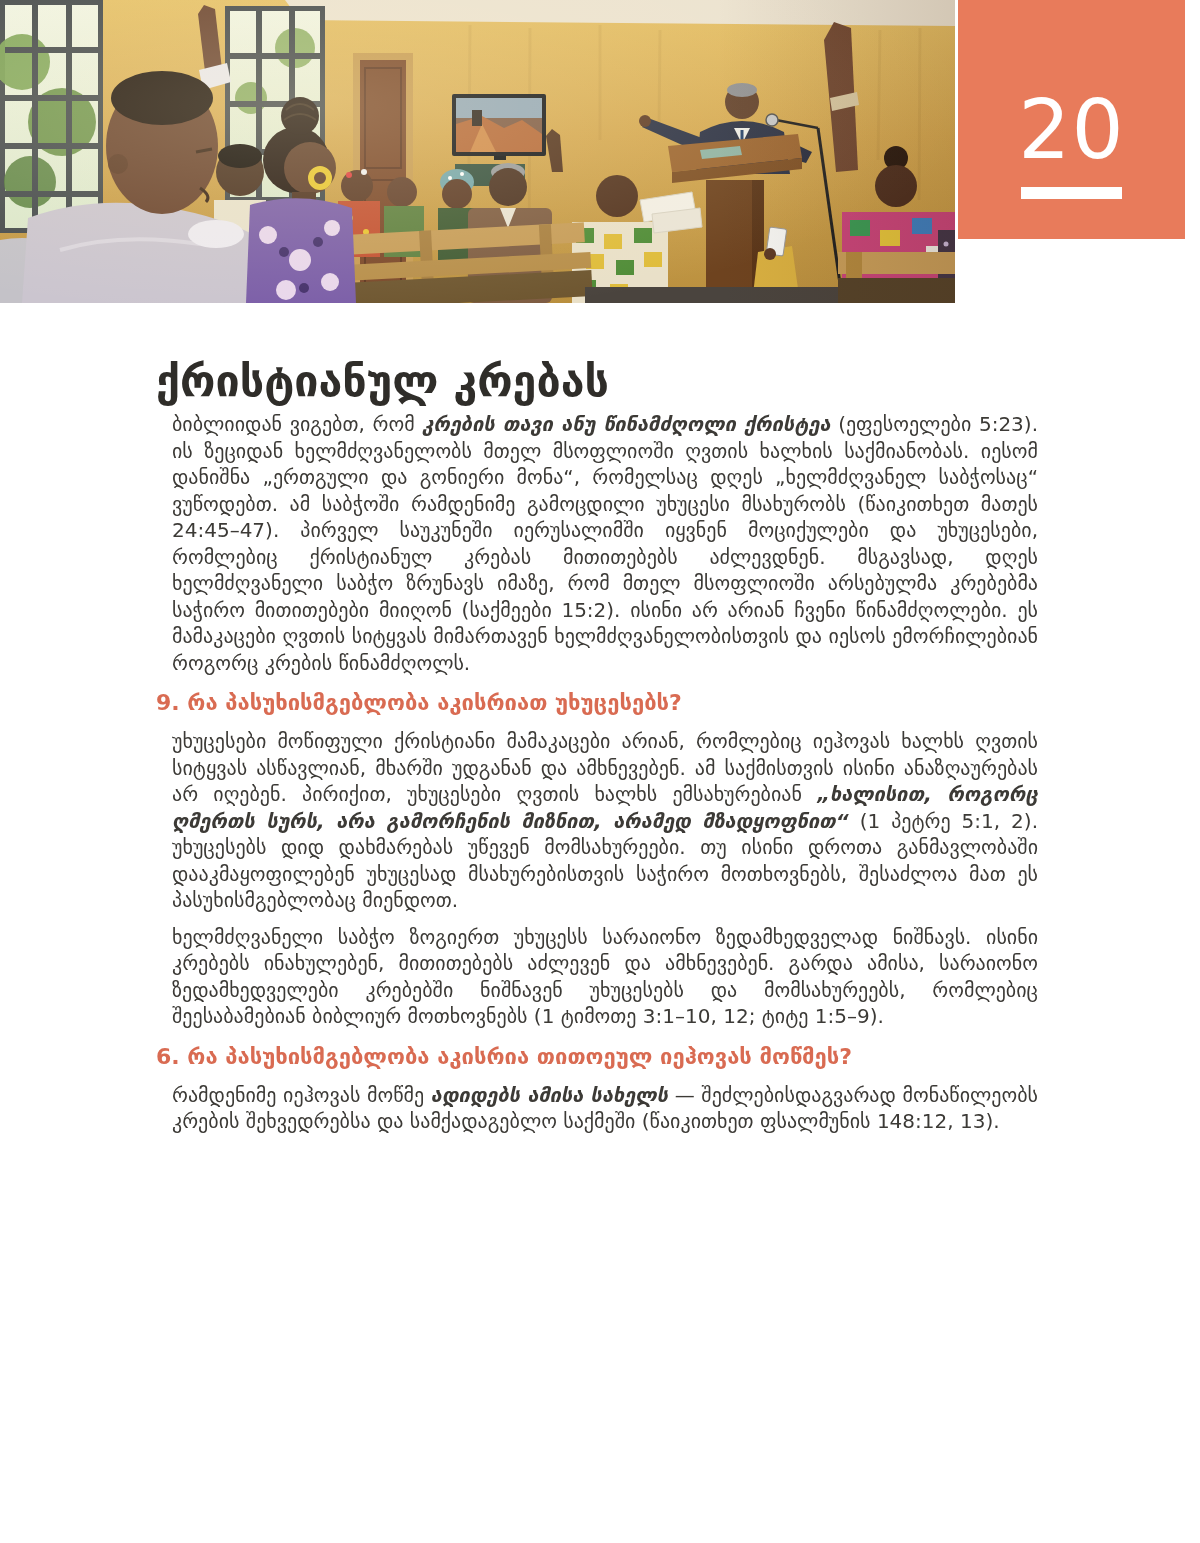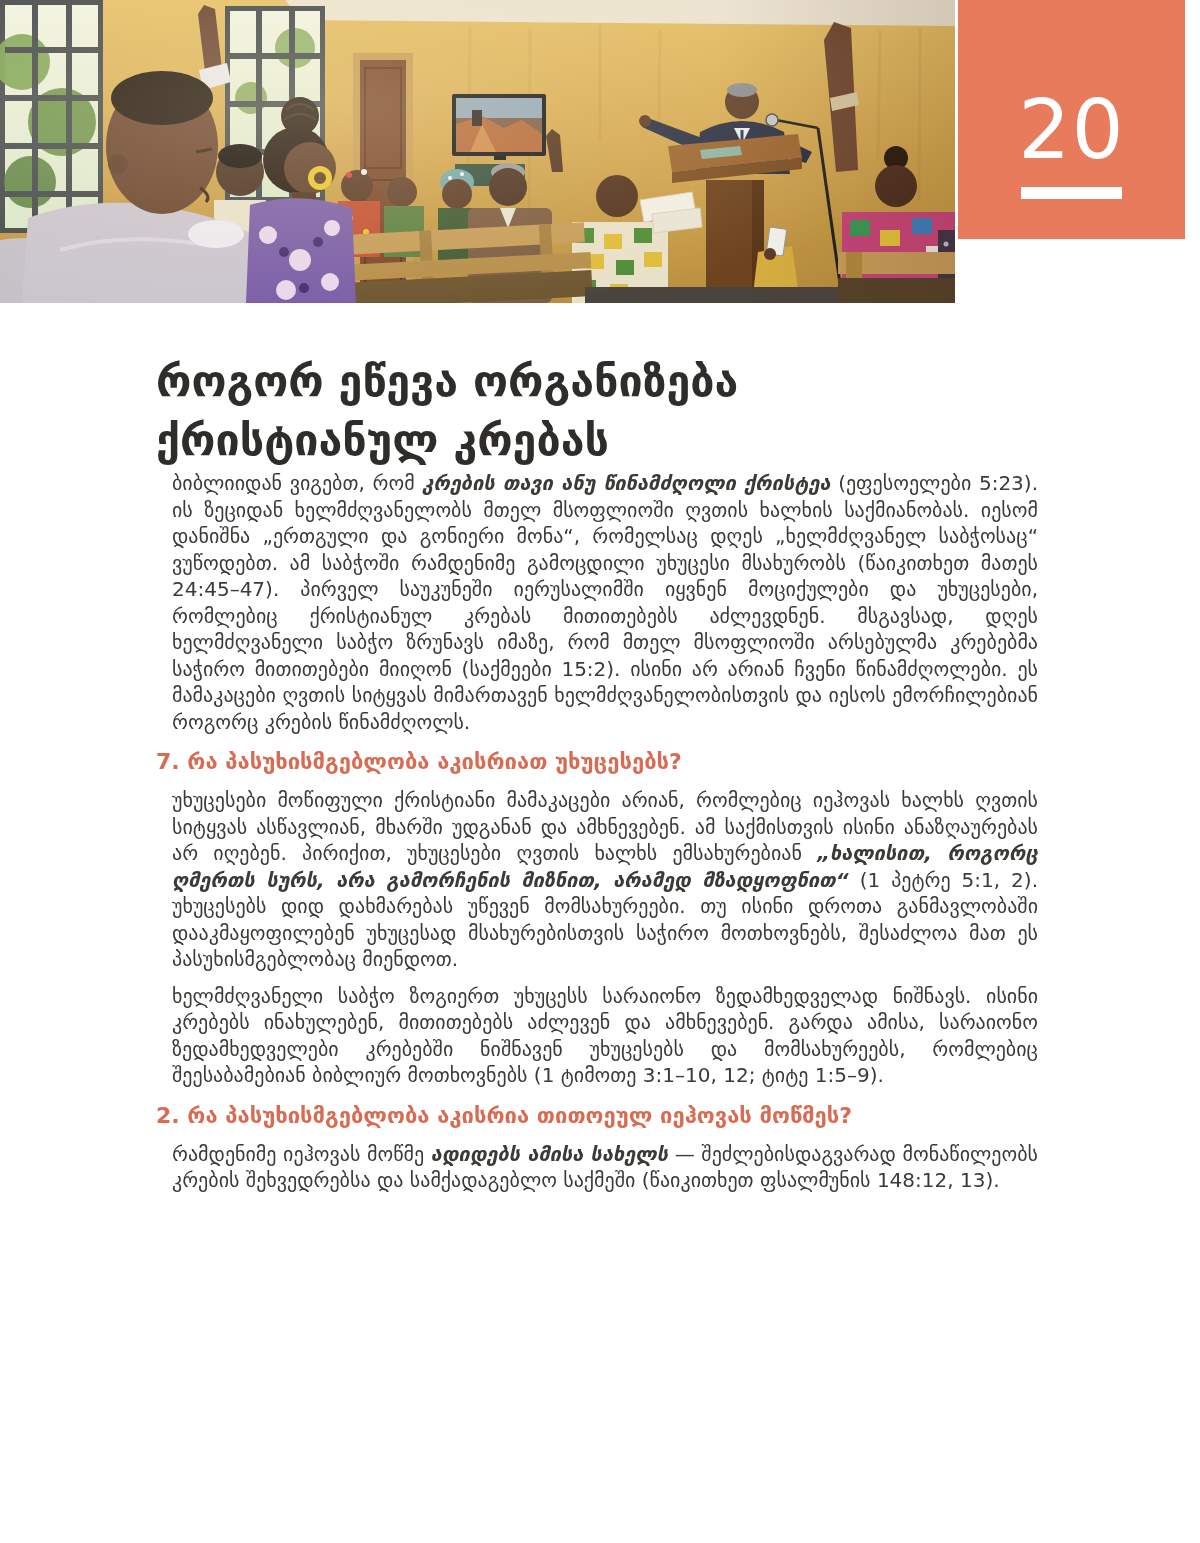--- a/index.html
+++ b/index.html
@@ -262,24 +262,23 @@
   </svg>
 </div>
 
 <div class="chapter-block">
   <div class="chapter-number">20</div>
   <div class="chapter-underline"></div>
 </div>
 
 <div class="content">
   <h1 class="page-title">
-    <span>როგორ ეწევა ორგანიზება</span>
     <span>ქრისტიანულ კრებას</span>
   </h1>
   <div>
       <p class="body-paragraph"><span>ბიბლიიდან ვიგებთ, რომ </span><strong>კრების თავი ანუ წინამძღოლი ქრისტეა</strong><span> (ეფესოელები 5:23). ის ზეციდან ხელმძღვანელობს მთელ მსოფლიოში ღვთის ხალხის საქმიანობას. იესომ დანიშნა „ერთგული და გონიერი მონა“, რომელსაც დღეს „ხელმძღვანელ საბჭოსაც“ ვუწოდებთ. ამ საბჭოში რამდენიმე გამოცდილი უხუცესი მსახურობს (წაიკითხეთ მათეს 24:45–47). პირველ საუკუნეში იერუსალიმში იყვნენ მოციქულები და უხუცესები, რომლებიც ქრისტიანულ კრებას მითითებებს აძლევდნენ. მსგავსად, დღეს ხელმძღვანელი საბჭო ზრუნავს იმაზე, რომ მთელ მსოფლიოში არსებულმა კრებებმა საჭირო მითითებები მიიღონ (საქმეები 15:2). ისინი არ არიან ჩვენი წინამძღოლები. ეს მამაკაცები ღვთის სიტყვას მიმართავენ ხელმძღვანელობისთვის და იესოს ემორჩილებიან როგორც კრების წინამძღოლს.</span></p>
-      <h2 class="section-heading">7. რა პასუხისმგებლობა აკისრიათ უხუცესებს?</h2>
+      <h2 class="section-heading">9. რა პასუხისმგებლობა აკისრიათ უხუცესებს?</h2>
       <p class="body-paragraph"><span>უხუცესები მოწიფული ქრისტიანი მამაკაცები არიან, რომლებიც იეჰოვას ხალხს ღვთის სიტყვას ასწავლიან, მხარში უდგანან და ამხნევებენ. ამ საქმისთვის ისინი ანაზღაურებას არ იღებენ. პირიქით, უხუცესები ღვთის ხალხს ემსახურებიან </span><strong>„ხალისით, როგორც ღმერთს სურს, არა გამორჩენის მიზნით, არამედ მზადყოფნით“</strong><span> (1 პეტრე 5:1, 2). უხუცესებს დიდ დახმარებას უწევენ მომსახურეები. თუ ისინი დროთა განმავლობაში დააკმაყოფილებენ უხუცესად მსახურებისთვის საჭირო მოთხოვნებს, შესაძლოა მათ ეს პასუხისმგებლობაც მიენდოთ.</span></p>
       <p class="body-paragraph"><span>ხელმძღვანელი საბჭო ზოგიერთ უხუცესს სარაიონო ზედამხედველად ნიშნავს. ისინი კრებებს ინახულებენ, მითითებებს აძლევენ და ამხნევებენ. გარდა ამისა, სარაიონო ზედამხედველები კრებებში ნიშნავენ უხუცესებს და მომსახურეებს, რომლებიც შეესაბამებიან ბიბლიურ მოთხოვნებს (1 ტიმოთე 3:1–10, 12; ტიტე 1:5–9).</span></p>
-      <h2 class="section-heading">2. რა პასუხისმგებლობა აკისრია თითოეულ იეჰოვას მოწმეს?</h2>
+      <h2 class="section-heading">6. რა პასუხისმგებლობა აკისრია თითოეულ იეჰოვას მოწმეს?</h2>
       <p class="body-paragraph"><span>რამდენიმე იეჰოვას მოწმე </span><strong>ადიდებს ამისა სახელს</strong><span> — შეძლებისდაგვარად მონაწილეობს კრების შეხვედრებსა და სამქადაგებლო საქმეში (წაიკითხეთ ფსალმუნის 148:12, 13).</span></p>
     </div>
 </div>
 
 </body></html>

